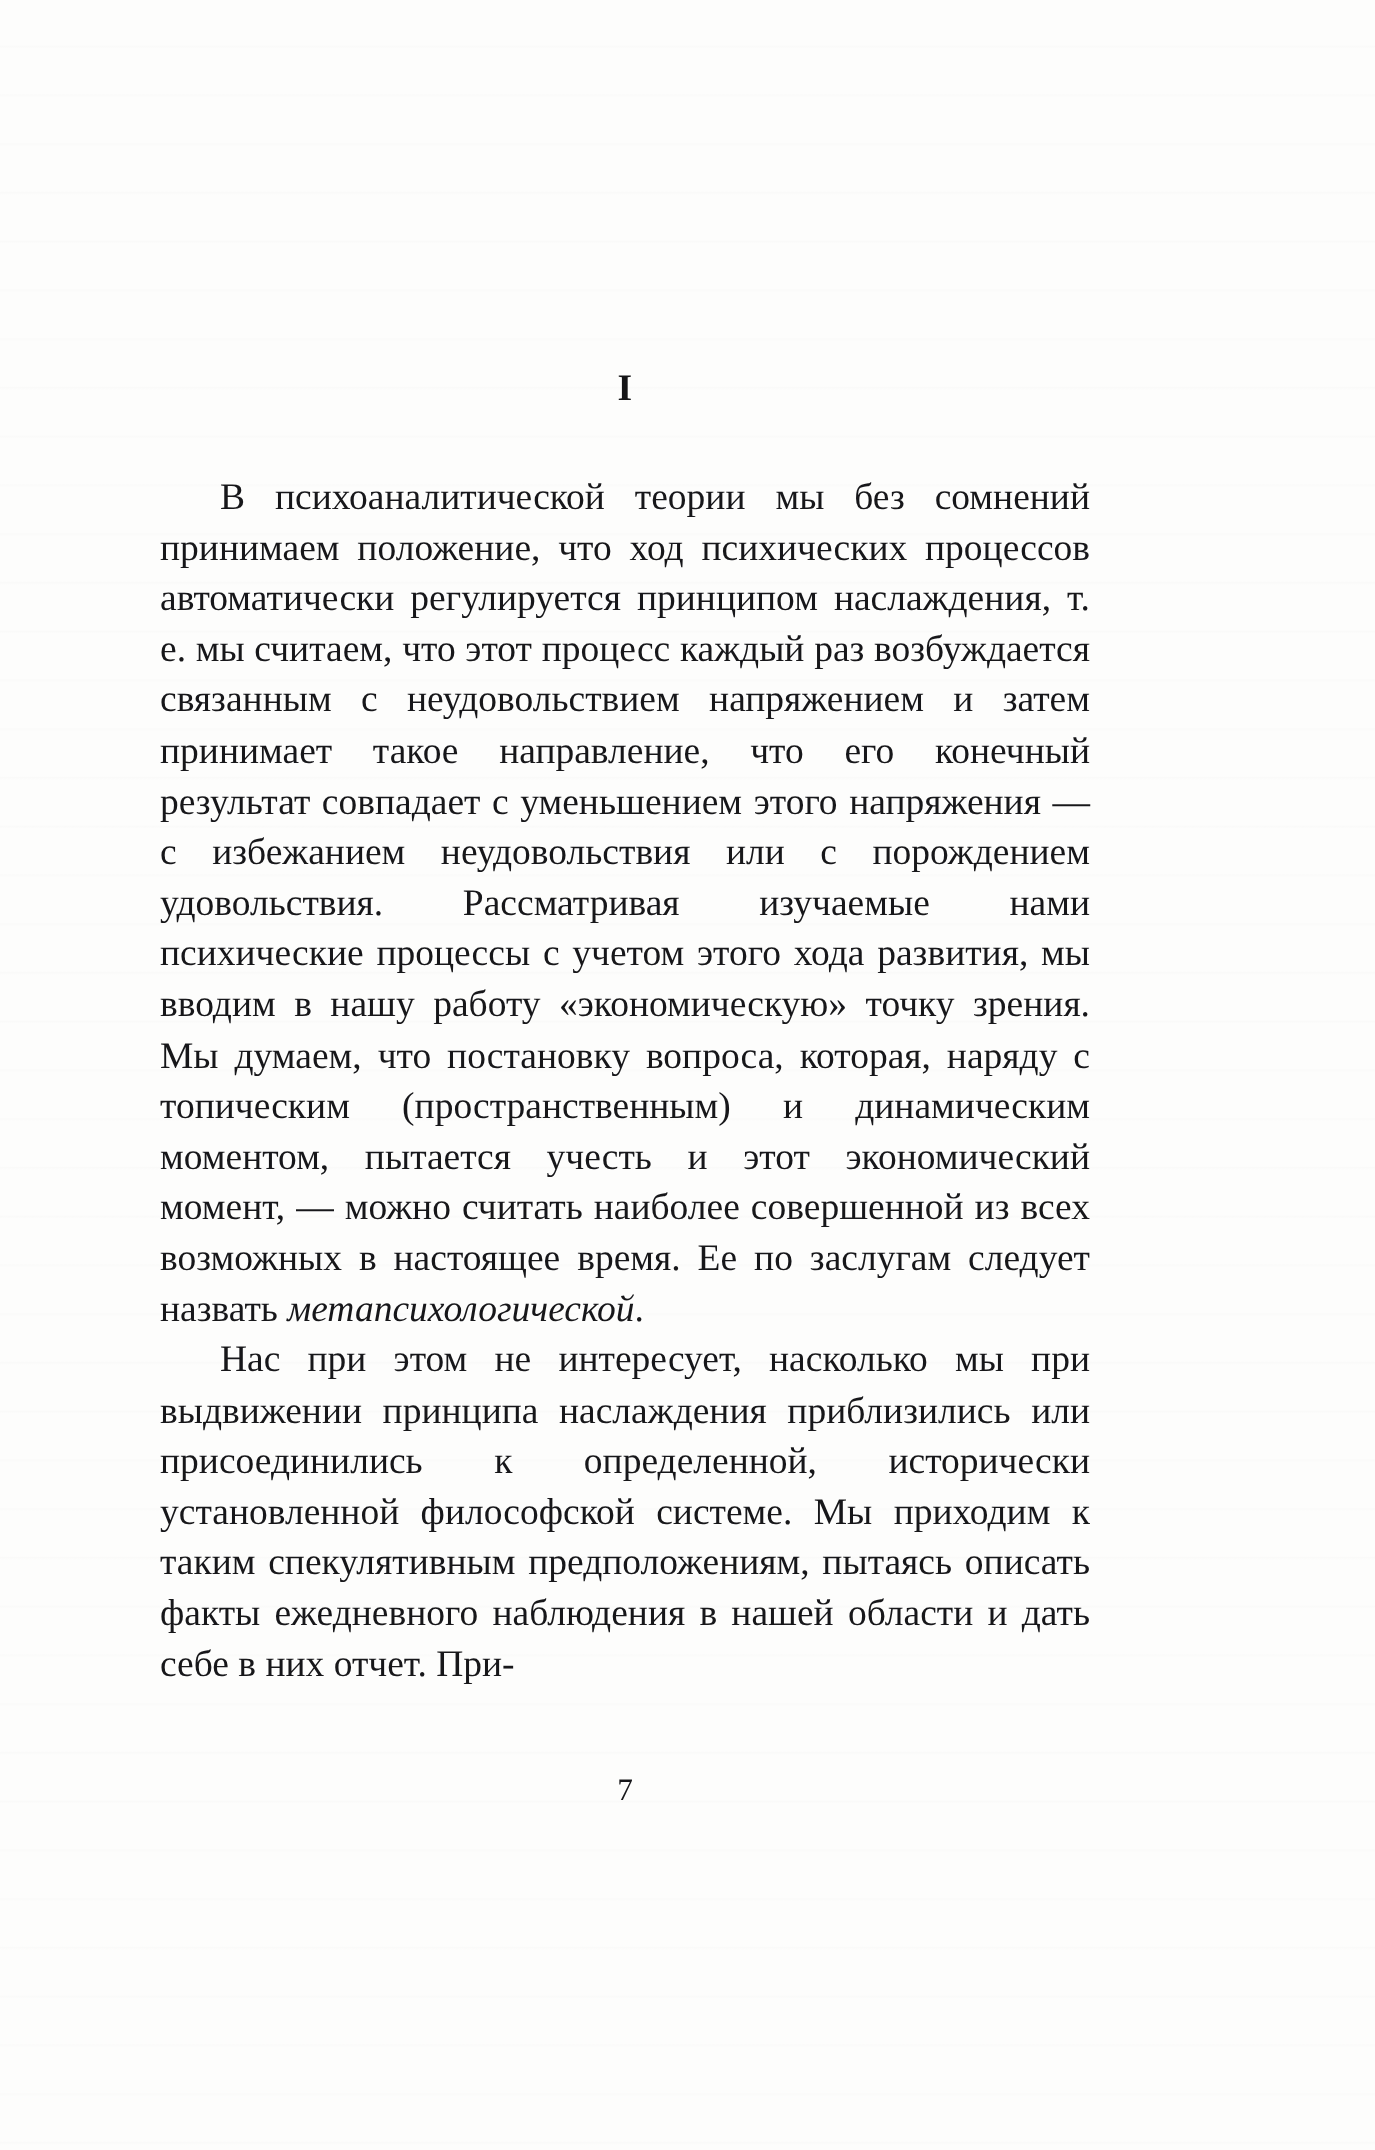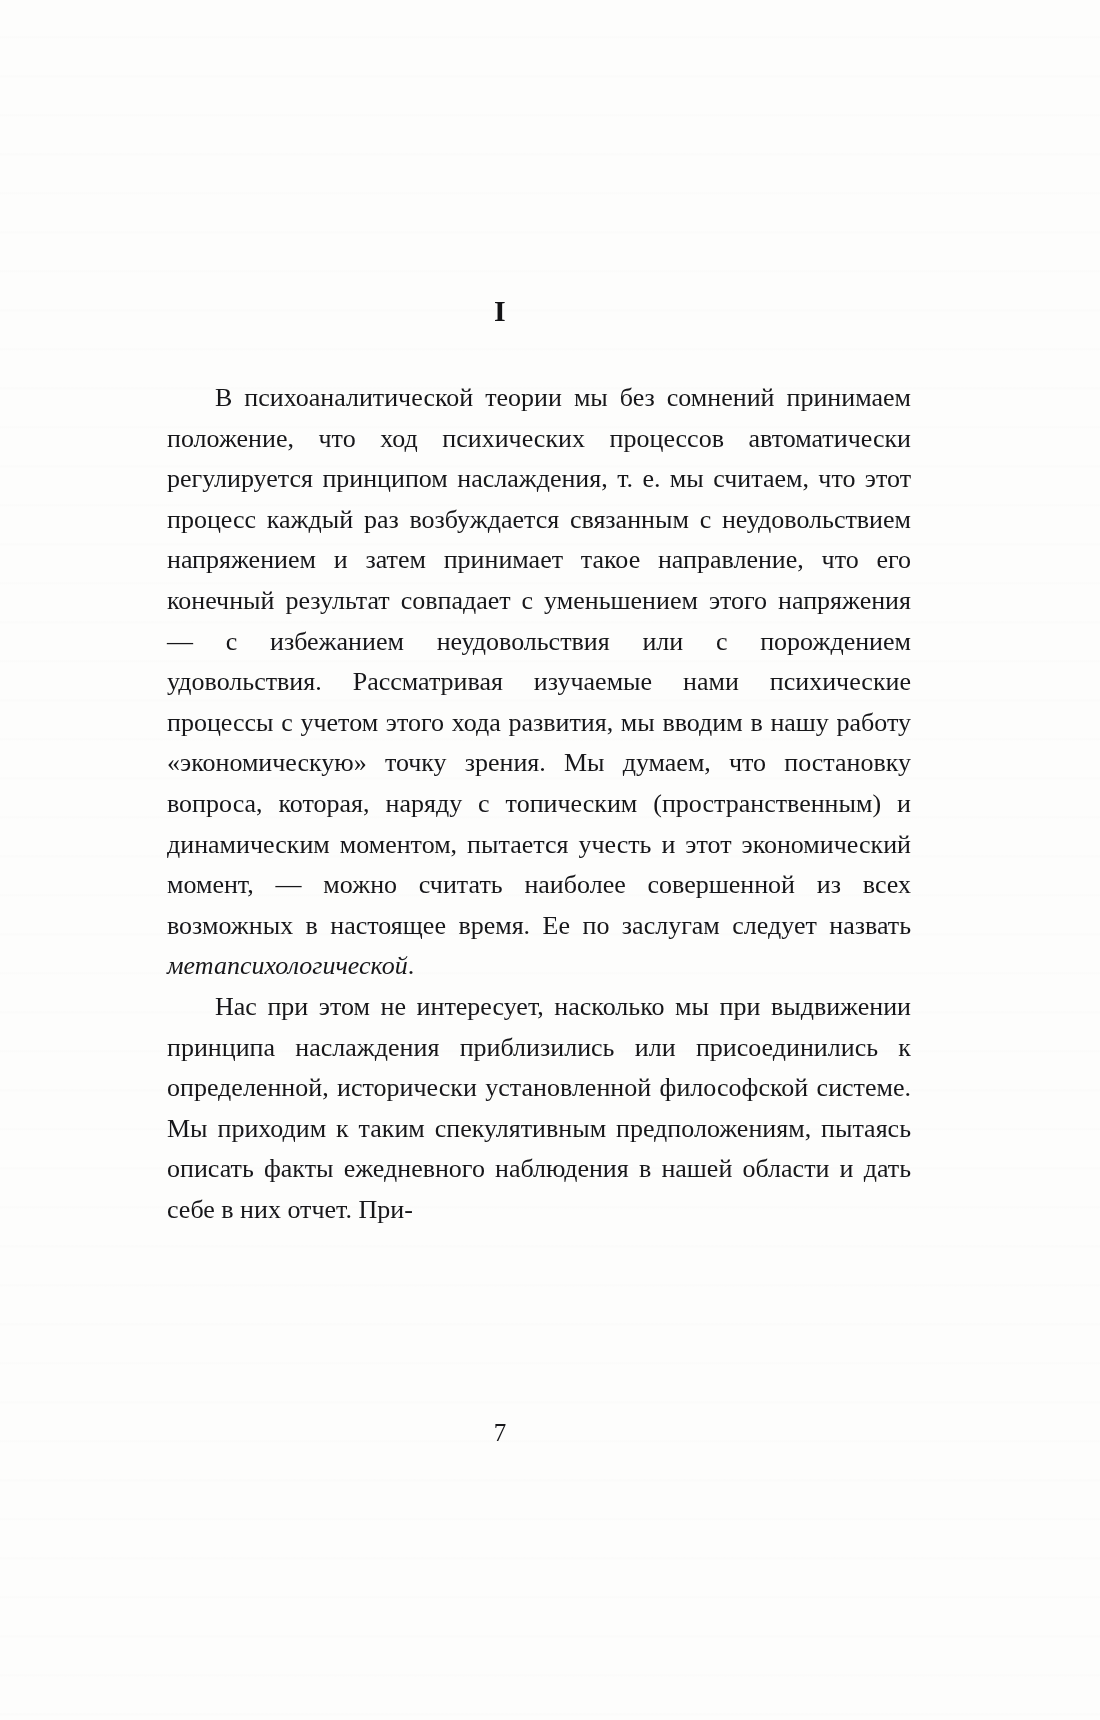--- a/index.html
+++ b/index.html
@@ -42,26 +42,25 @@
     letter-spacing: 0.5px;
     line-height: 1;
     color: #141416;
   }
 
   .body-text {
     position: absolute;
     top: 378px;
     left: 0;
     width: 744px;
-    font-size: 26px;
+    font-size: 30px;
     line-height: 40.6px;
     text-align: justify;
     text-justify: inter-word;
     color: #17171a;
-    margin-left: 39px;
     -webkit-font-smoothing: antialiased;
   }
 
   .body-text p {
     margin: 0;
     text-indent: 48px;
     hyphens: manual;
   }
 
   .body-text p + p {

